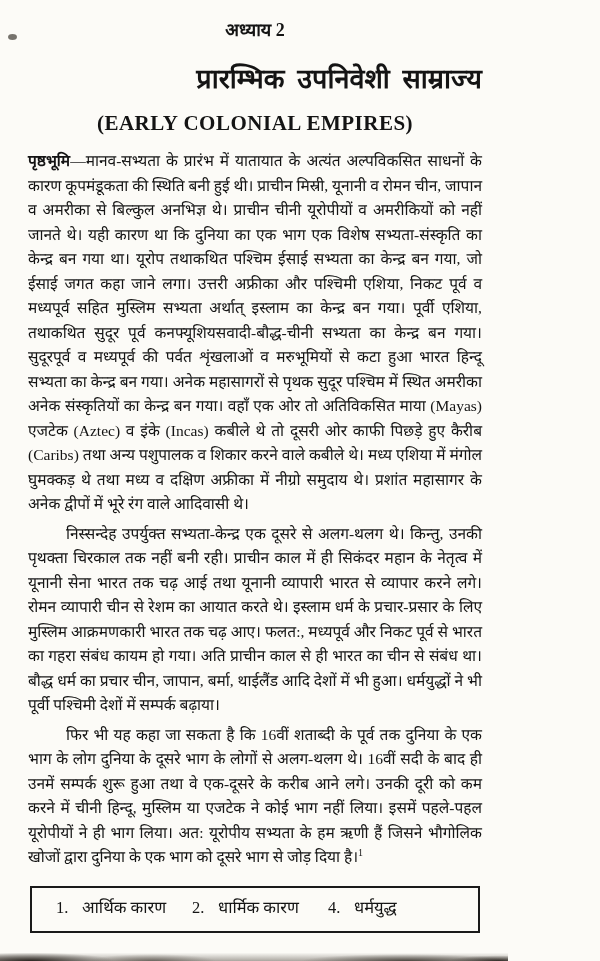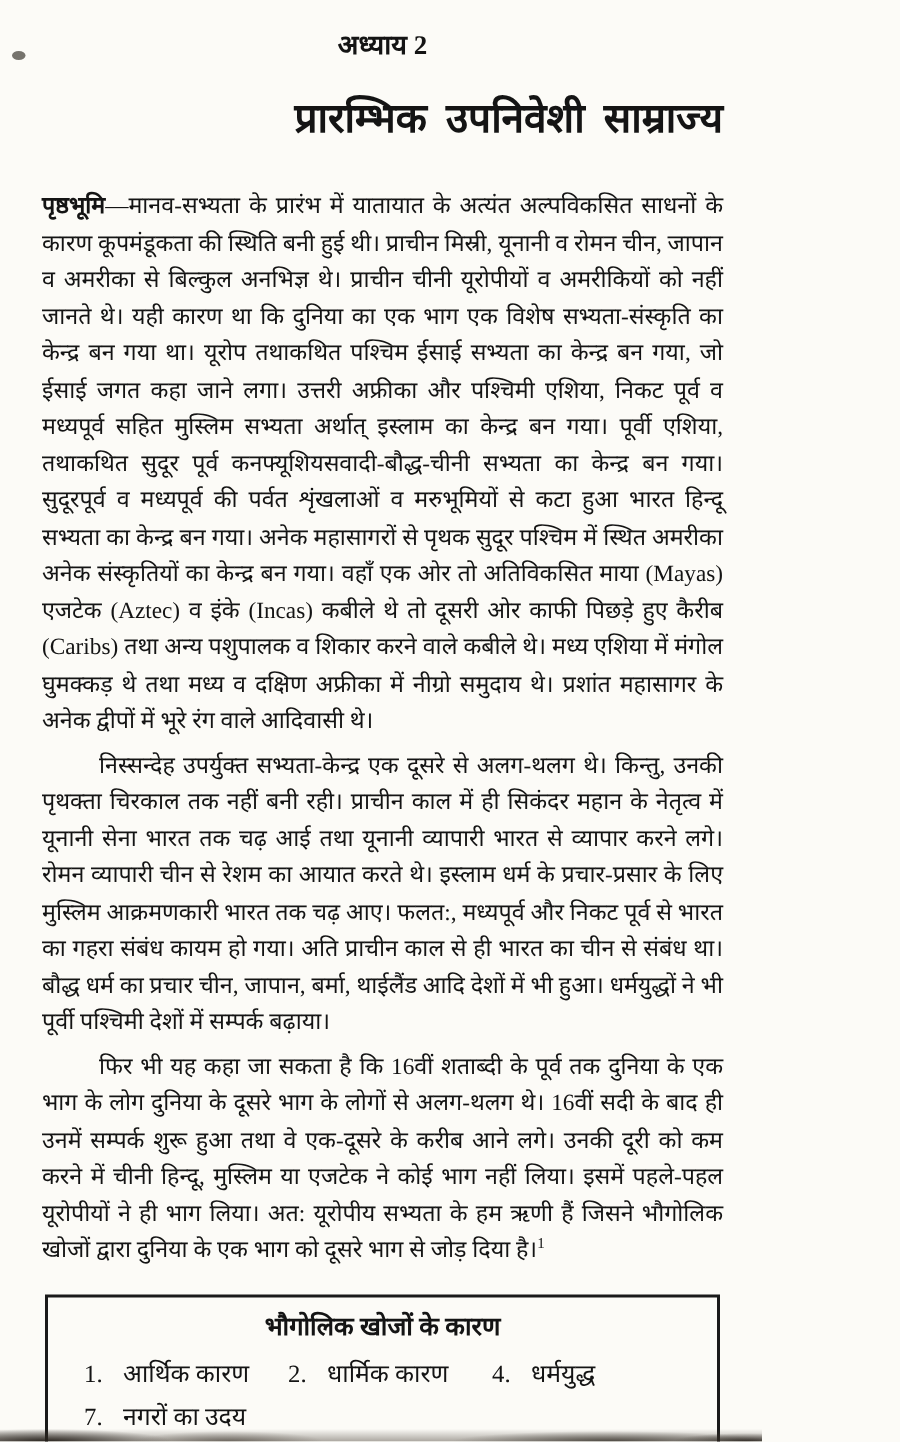--- a/index.html
+++ b/index.html
@@ -44,21 +44,21 @@
     letter-spacing: 0.5px;
     margin: 14px 0 0 0;
   }
   .body-para {
     font-size: 15.5px;
     line-height: 24.5px;
     text-align: justify;
     margin: 0;
   }
   .body-para.first {
-    margin-top: 30px;
+    margin-top: 13px;
   }
   .body-para + .body-para {
     margin-top: 5px;
   }
   .body-para.indent {
     text-indent: 38px;
   }
   .lead-word {
     font-weight: bold;
   }
@@ -119,33 +119,32 @@
 </style>
 </head>
 <body>
 
 <div class="page">
 
   <div class="chapter">अध्याय 2</div>
 
   <h1 class="title">प्रारम्भिक उपनिवेशी साम्राज्य</h1>
 
+  <h2 class="subtitle">(EARLY COLONIAL EMPIRES)</h2>
 
   <p class="body-para first"><span class="lead-word">पृष्ठभूमि</span><span>—मानव-सभ्यता के प्रारंभ में यातायात के अत्यंत अल्पविकसित साधनों के कारण कूपमंडूकता की स्थिति बनी हुई थी। प्राचीन मिस्री, यूनानी व रोमन चीन, जापान व अमरीका से बिल्कुल अनभिज्ञ थे। प्राचीन चीनी यूरोपीयों व अमरीकियों को नहीं जानते थे। यही कारण था कि दुनिया का एक भाग एक विशेष सभ्यता-संस्कृति का केन्द्र बन गया था। यूरोप तथाकथित पश्चिम ईसाई सभ्यता का केन्द्र बन गया, जो ईसाई जगत कहा जाने लगा। उत्तरी अफ्रीका और पश्चिमी एशिया, निकट पूर्व व मध्यपूर्व सहित मुस्लिम सभ्यता अर्थात् इस्लाम का केन्द्र बन गया। पूर्वी एशिया, तथाकथित सुदूर पूर्व कनफ्यूशियसवादी-बौद्ध-चीनी सभ्यता का केन्द्र बन गया। सुदूरपूर्व व मध्यपूर्व की पर्वत शृंखलाओं व मरुभूमियों से कटा हुआ भारत हिन्दू सभ्यता का केन्द्र बन गया। अनेक महासागरों से पृथक सुदूर पश्चिम में स्थित अमरीका अनेक संस्कृतियों का केन्द्र बन गया। वहाँ एक ओर तो अतिविकसित माया (Mayas) एजटेक (Aztec) व इंके (Incas) कबीले थे तो दूसरी ओर काफी पिछड़े हुए कैरीब (Caribs) तथा अन्य पशुपालक व शिकार करने वाले कबीले थे। मध्य एशिया में मंगोल घुमक्कड़ थे तथा मध्य व दक्षिण अफ्रीका में नीग्रो समुदाय थे। प्रशांत महासागर के अनेक द्वीपों में भूरे रंग वाले आदिवासी थे।</span></p>
 
   <p class="body-para indent">निस्सन्देह उपर्युक्त सभ्यता-केन्द्र एक दूसरे से अलग-थलग थे। किन्तु, उनकी पृथक्ता चिरकाल तक नहीं बनी रही। प्राचीन काल में ही सिकंदर महान के नेतृत्व में यूनानी सेना भारत तक चढ़ आई तथा यूनानी व्यापारी भारत से व्यापार करने लगे। रोमन व्यापारी चीन से रेशम का आयात करते थे। इस्लाम धर्म के प्रचार-प्रसार के लिए मुस्लिम आक्रमणकारी भारत तक चढ़ आए। फलत:, मध्यपूर्व और निकट पूर्व से भारत का गहरा संबंध कायम हो गया। अति प्राचीन काल से ही भारत का चीन से संबंध था। बौद्ध धर्म का प्रचार चीन, जापान, बर्मा, थाईलैंड आदि देशों में भी हुआ। धर्मयुद्धों ने भी पूर्वी पश्चिमी देशों में सम्पर्क बढ़ाया।</p>
 
   <p class="body-para indent"><span>फिर भी यह कहा जा सकता है कि 16वीं शताब्दी के पूर्व तक दुनिया के एक भाग के लोग दुनिया के दूसरे भाग के लोगों से अलग-थलग थे। 16वीं सदी के बाद ही उनमें सम्पर्क शुरू हुआ तथा वे एक-दूसरे के करीब आने लगे। उनकी दूरी को कम करने में चीनी हिन्दू, मुस्लिम या एजटेक ने कोई भाग नहीं लिया। इसमें पहले-पहल यूरोपीयों ने ही भाग लिया। अत: यूरोपीय सभ्यता के हम ऋणी हैं जिसने भौगोलिक खोजों द्वारा दुनिया के एक भाग को दूसरे भाग से जोड़ दिया है।</span><span class="footnote-mark">1</span></p>
 
   <div class="reasons-box">
-    <div class="box-title">भौगोलिक खोजों के कारण</div>
     <div class="box-grid">
       <div class="box-item"><span class="num">1.</span><span>आर्थिक कारण</span></div>
       <div class="box-item"><span class="num">2.</span><span>धार्मिक कारण</span></div>
       <div class="box-item"><span class="num">4.</span><span>धर्मयुद्ध</span></div>
-      <div class="box-item"><span class="num">7.</span><span>नगरों का उदय</span></div>
     </div>
   </div>
 
   <div class="scan-mark-topleft"></div>
   <div class="scan-bottom"></div>
 
 </div>
 
 </body></html>

